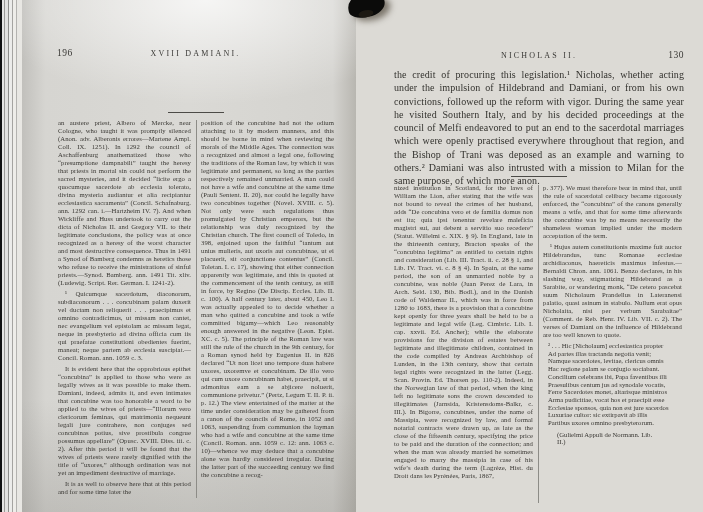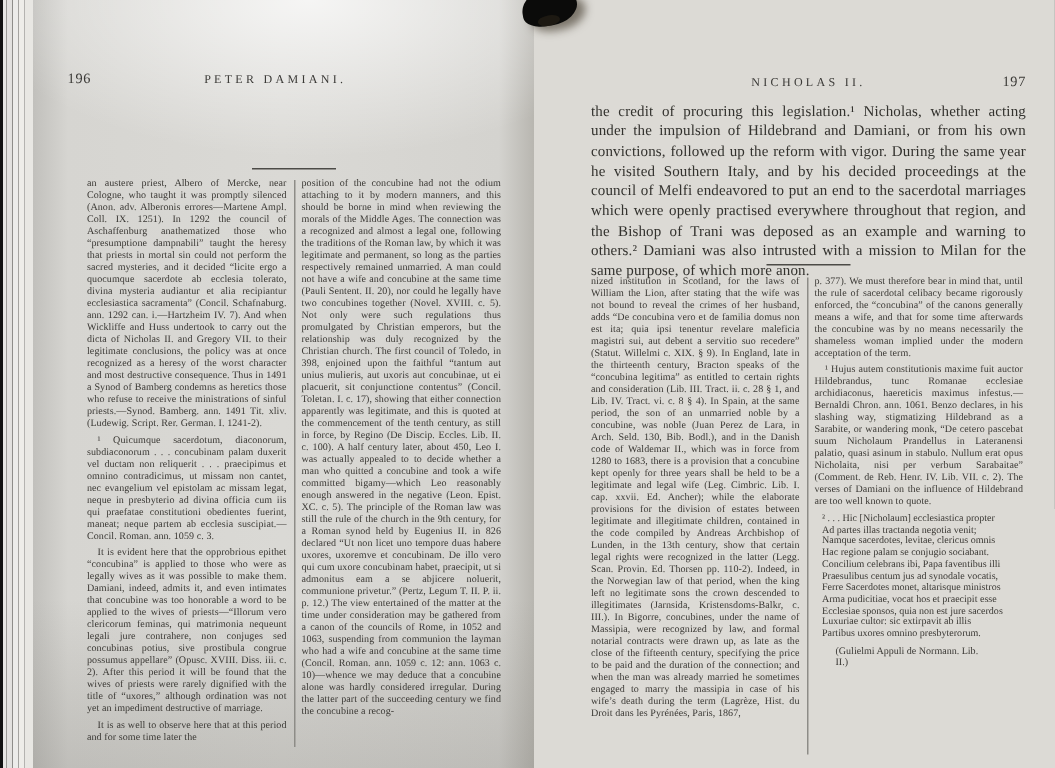--- a/index.html
+++ b/index.html
@@ -29,21 +29,21 @@
   
   .page-right{background-color:#dcdad5;}
 
   .ink-blot{position:absolute;left:348px;top:-6px;width:37px;height:23px;background:#0b0b0a;
     border-radius:40% 60% 55% 45% / 60% 50% 60% 40%;transform:rotate(-10deg);
     box-shadow:5px 4px 6px rgba(45,36,22,.55);}
   .ink-blot::after{content:"";position:absolute;left:9px;top:16px;width:15px;height:7px;
     background:#241f15;border-radius:50%;opacity:.75;}
 
   .head{position:absolute;display:flex;align-items:baseline;color:#3a3936;}
-  .page-left .head{left:23px;top:48px;width:277px;}
+  .page-left .head{left:35px;top:48px;width:277px;align-items:center;}
   .page-right .head{left:38px;top:50px;width:290px;}
   .pnum{width:36px;font-size:9.5px;letter-spacing:.5px;}
   .pnum.right{text-align:right;}
   .rhead{flex:1;text-align:center;font-size:8px;letter-spacing:2.2px;white-space:nowrap;}
 
   .pbody{position:absolute;text-align:justify;color:#33322e;letter-spacing:.1px;}
   .page-left .pbody{left:35px;top:66px;width:277px;font-size:9.4px;line-height:13.2px;}
   .page-right .pbody{left:38px;top:68px;width:290px;font-size:10px;line-height:13.3px;}
 
   .fn-rule{position:absolute;width:56px;border-top:1px solid #4c4b47;height:0;}
@@ -72,21 +72,21 @@
 </style>
 </head>
 <body>
 
 <div class="scan">
   <div class="spine"></div>
 
   <div class="page page-left">
     <div class="head">
       <span class="pnum">196</span>
-      <span class="rhead">PETER DAMIANI.</span>
+      <span class="rhead">XVIII DAMIANI.</span>
       <span class="pnum"></span>
     </div>
     <div class="fn-rule"></div>
     <div class="fns">
       <div class="fn-col">
         <p>an austere priest, Albero of Mercke, near Cologne, who taught it was promptly silenced (Anon. adv. Alberonis errores—Martene Ampl. Coll. IX. 1251).  In 1292 the council of Aschaffenburg anathematized those who “presumptione dampnabili” taught the heresy that priests in mortal sin could not perform the sacred mysteries, and it decided “licite ergo a quocumque sacerdote ab ecclesia tolerato, divina mysteria audiantur et alia recipiantur ecclesiastica sacramenta” (Concil. Schafnaburg. ann. 1292 can. i.—Hartzheim IV. 7).  And when Wickliffe and Huss undertook to carry out the dicta of Nicholas II. and Gregory VII. to their legitimate conclusions, the policy was at once recognized as a heresy of the worst character and most destructive consequence.  Thus in 1491 a Synod of Bamberg condemns as heretics those who refuse to receive the ministrations of sinful priests.—Synod. Bamberg. ann. 1491 Tit. xliv. (Ludewig. Script. Rer. German. I. 1241-2).</p>
         <p class="ind">¹ Quicumque sacerdotum, diaconorum, subdiaconorum . . . concubinam palam duxerit vel ductam non reliquerit . . . praecipimus et omnino contradicimus, ut missam non cantet, nec evangelium vel epistolam ac missam legat, neque in presbyterio ad divina officia cum iis qui praefatae constitutioni obedientes fuerint, maneat; neque partem ab ecclesia suscipiat.—Concil. Roman. ann. 1059 c. 3.</p>
         <p class="ind">It is evident here that the opprobrious epithet “concubina” is applied to those who were as legally wives as it was possible to make them.  Damiani, indeed, admits it, and even intimates that concubine was too honorable a word to be applied to the wives of priests—“Illorum vero clericorum feminas, qui matrimonia nequeunt legali jure contrahere, non conjuges sed concubinas potius, sive prostibula congrue possumus appellare” (Opusc. XVIII. Diss. iii. c. 2).  After this period it will be found that the wives of priests were rarely dignified with the title of “uxores,” although ordination was not yet an impediment destructive of marriage.</p>
         <p class="ind">It is as well to observe here that at this period and for some time later the</p>
       </div>
@@ -94,21 +94,21 @@
       <div class="fn-col">
         <p>position of the concubine had not the odium attaching to it by modern manners, and this should be borne in mind when reviewing the morals of the Middle Ages.  The connection was a recognized and almost a legal one, following the traditions of the Roman law, by which it was legitimate and permanent, so long as the parties respectively remained unmarried.  A man could not have a wife and concubine at the same time (Pauli Sentent. II. 20), nor could he legally have two concubines together (Novel. XVIII. c. 5).  Not only were such regulations thus promulgated by Christian emperors, but the relationship was duly recognized by the Christian church.  The first council of Toledo, in 398, enjoined upon the faithful “tantum aut unius mulieris, aut uxoris aut concubinae, ut ei placuerit, sit conjunctione contentus” (Concil. Toletan. I. c. 17), showing that either connection apparently was legitimate, and this is quoted at the commencement of the tenth century, as still in force, by Regino (De Discip. Eccles. Lib. II. c. 100).  A half century later, about 450, Leo I. was actually appealed to to decide whether a man who quitted a concubine and took a wife committed bigamy—which Leo reasonably enough answered in the negative (Leon. Epist. XC. c. 5).  The principle of the Roman law was still the rule of the church in the 9th century, for a Roman synod held by Eugenius II. in 826 declared “Ut non licet uno tempore duas habere uxores, uxoremve et concubinam.  De illo vero qui cum uxore concubinam habet, praecipit, ut si admonitus eam a se abjicere noluerit, communione privetur.” (Pertz, Legum T. II. P. ii. p. 12.)  The view entertained of the matter at the time under consideration may be gathered from a canon of the councils of Rome, in 1052 and 1063, suspending from communion the layman who had a wife and concubine at the same time (Concil. Roman. ann. 1059 c. 12: ann. 1063 c. 10)—whence we may deduce that a concubine alone was hardly considered irregular.  During the latter part of the succeeding century we find the concubine a recog-</p>
       </div>
     </div>
   </div>
 
   <div class="page page-right">
     <div class="head">
       <span class="pnum"></span>
       <span class="rhead">NICHOLAS II.</span>
-      <span class="pnum right">197</span>
+      <span class="pnum right">130</span>
     </div>
     <div class="pbody">the credit of procuring this legislation.¹  Nicholas, whether acting under the impulsion of Hildebrand and Damiani, or from his own convictions, followed up the reform with vigor.  During the same year he visited Southern Italy, and by his decided proceedings at the council of Melfi endeavored to put an end to the sacerdotal marriages which were openly practised everywhere throughout that region, and the Bishop of Trani was deposed as an example and warning to others.²  Damiani was also intrusted with a mission to Milan for the same purpose, of which more anon.</div>
     <div class="fn-rule"></div>
     <div class="fns">
       <div class="fn-col">
         <p>nized institution in Scotland, for the laws of William the Lion, after stating that the wife was not bound to reveal the crimes of her husband, adds “De concubina vero et de familia domus non est ita; quia ipsi tenentur revelare maleficia magistri sui, aut debent a servitio suo recedere” (Statut. Willelmi c. XIX. § 9).  In England, late in the thirteenth century, Bracton speaks of the “concubina legitima” as entitled to certain rights and consideration (Lib. III. Tract. ii. c. 28 § 1, and Lib. IV. Tract. vi. c. 8 § 4).  In Spain, at the same period, the son of an unmarried noble by a concubine, was noble (Juan Perez de Lara, in Arch. Seld. 130, Bib. Bodl.), and in the Danish code of Waldemar II., which was in force from 1280 to 1683, there is a provision that a concubine kept openly for three years shall be held to be a legitimate and legal wife (Leg. Cimbric. Lib. I. cap. xxvii. Ed. Ancher); while the elaborate provisions for the division of estates between legitimate and illegitimate children, contained in the code compiled by Andreas Archbishop of Lunden, in the 13th century, show that certain legal rights were recognized in the latter (Legg. Scan. Provin. Ed. Thorsen pp. 110-2).  Indeed, in the Norwegian law of that period, when the king left no legitimate sons the crown descended to illegitimates (Jarnsida, Kristensdoms-Balkr, c. III.).  In Bigorre, concubines, under the name of Massipia, were recognized by law, and formal notarial contracts were drawn up, as late as the close of the fifteenth century, specifying the price to be paid and the duration of the connection; and when the man was already married he sometimes engaged to marry the massipia in case of his wife’s death during the term (Lagrèze, Hist. du Droit dans les Pyrénées, Paris, 1867,</p>
       </div>
       <div class="fn-divider"></div>
       <div class="fn-col">
         <p>p. 377).  We must therefore bear in mind that, until the rule of sacerdotal celibacy became rigorously enforced, the “concubina” of the canons generally means a wife, and that for some time afterwards the concubine was by no means necessarily the shameless woman implied under the modern acceptation of the term.</p>

